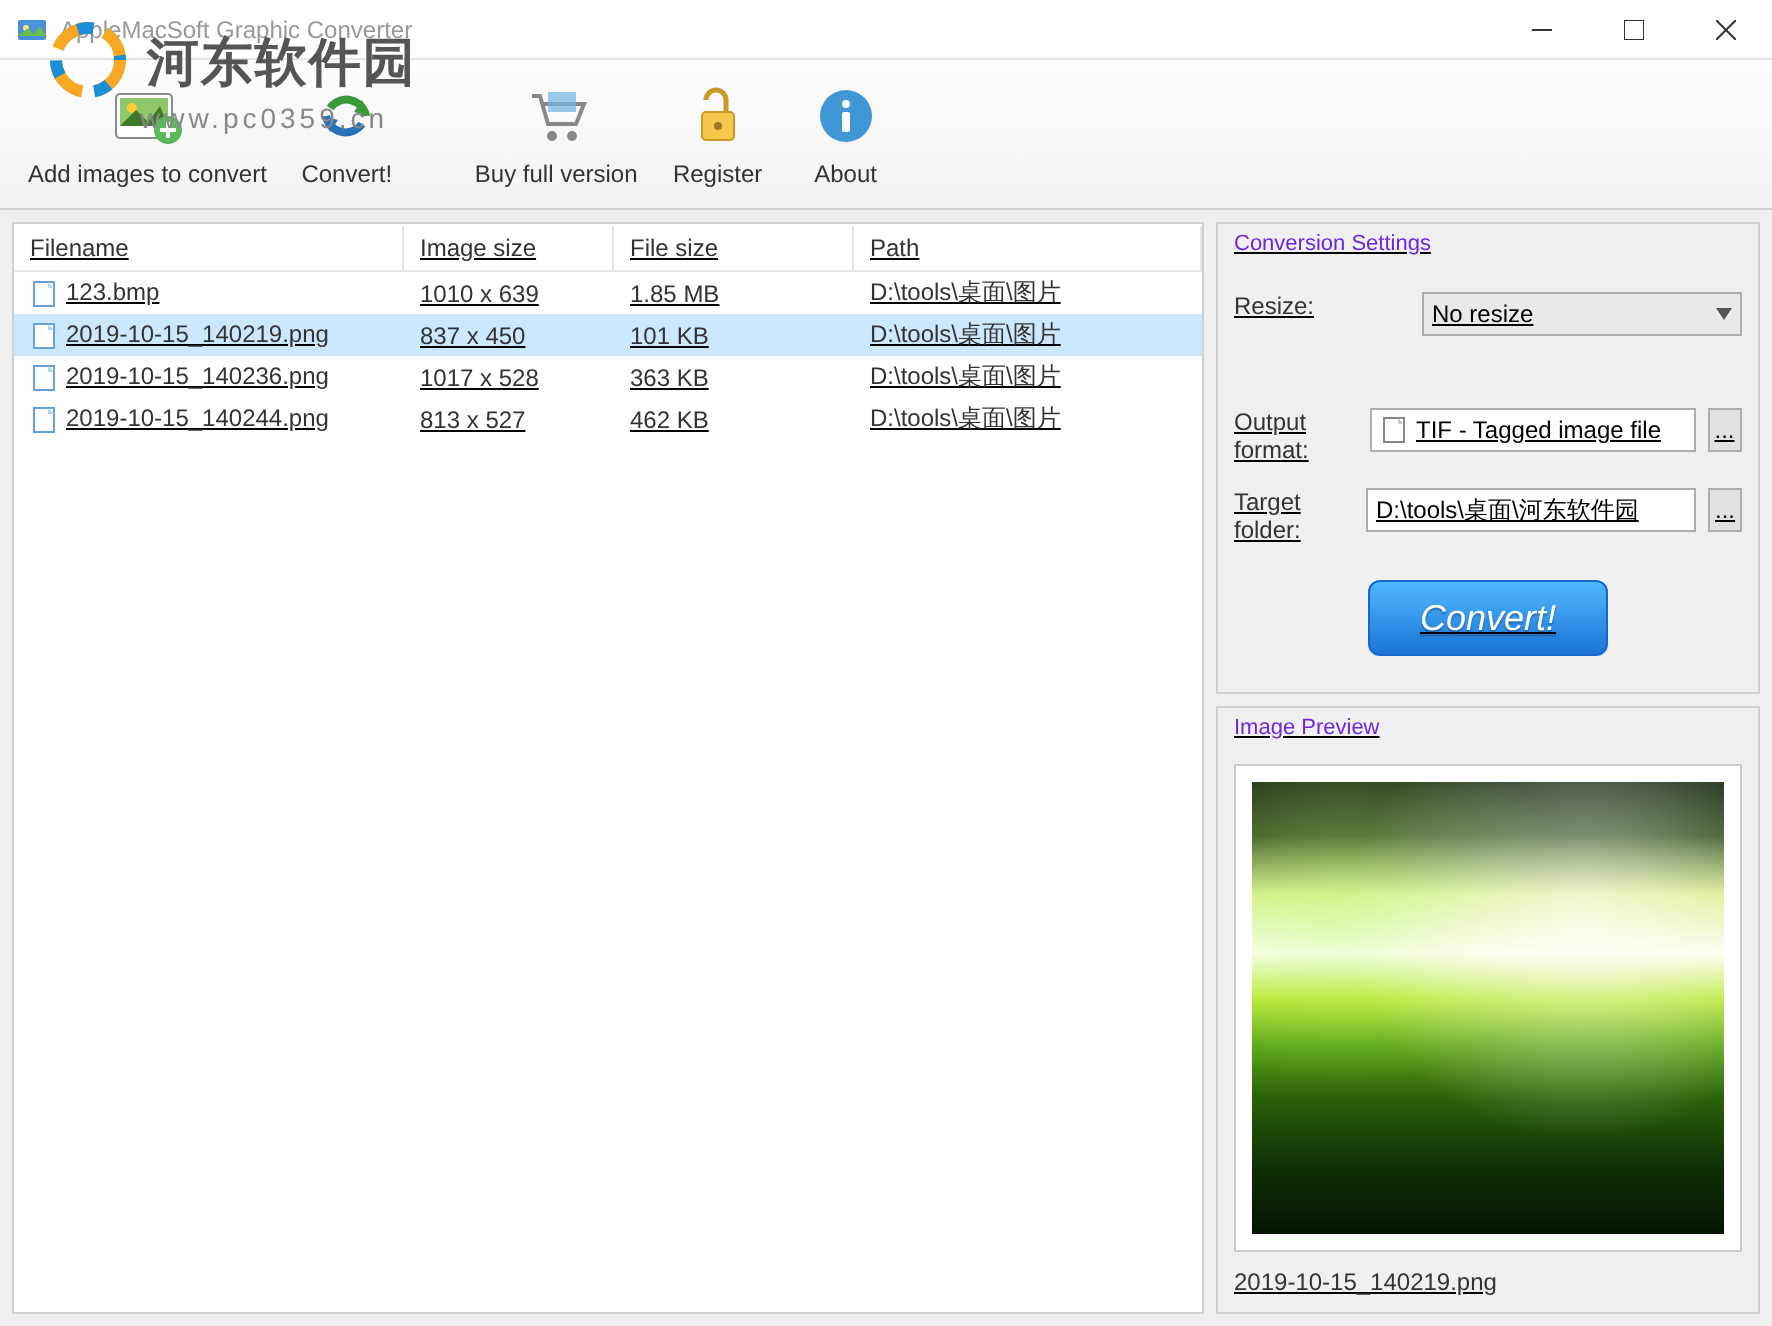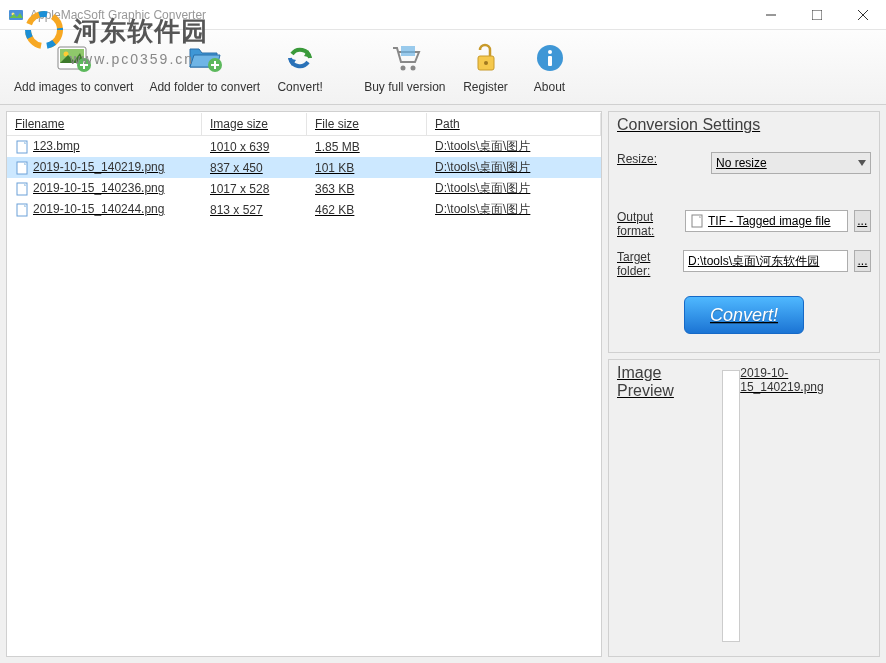--- a/index.html
+++ b/index.html
@@ -142,22 +142,22 @@
       margin-right: 4px;
     }
     
     .group-box {
       border: 1px solid #d0d0d0;
       background: #f0f0f0;
       padding: 4px 8px 10px 8px;
       position: relative;
     }
     .group-title {
-      font-size: 16px;
-      color: #404040;
+      font-size: 11px;
+      color: #6d28d9;
       padding-bottom: 6px;
     }
     .form-row {
       display: flex;
       margin-top: 12px;
       gap: 6px;
     }
     .form-label {
       width: 88px;
       font-size: 12px;
@@ -195,20 +195,21 @@
       font-weight: 500;
       cursor: pointer;
       text-shadow: 0 1px 1px rgba(0,0,0,.3);
     }
     .preview-box {
       border: 1px solid #d0d0d0;
       background: #f0f0f0;
       flex: 1;
       padding: 4px 8px 8px 8px;
       display: flex;
+      flex-direction: column;
     }
     .preview-img {
       flex: 1;
       border: 1px solid #ccc;
       margin: 6px 0;
       background: #fff;
       padding: 8px;
       display: flex;
       align-items: center;
       justify-content: center;
@@ -325,31 +326,20 @@
           <circle cx="10" cy="11" r="2.5" fill="#ffcc33"></circle>
           <path d="M4 20 L12 12 L18 18 L24 10 L28 20 Z" fill="#3d7a2a"></path>
           <circle cx="28" cy="22" r="7" fill="#5cb85c"></circle>
           <path d="M28 18 L28 26 M24 22 L32 22" stroke="#fff" stroke-width="2"></path>
         </svg>
     </div>
     <span class="label">Add images to convert</span>
   </div>
   <div class="tool-btn">
     <div class="icon-box">
-      <svg width="36" height="30" viewBox="0 0 36 30">
-          <path d="M3 8 L3 24 L30 24 L30 10 L15 10 L12 6 L3 6 Z" fill="#3f97d6" stroke="#2a6fa8"></path>
-          <path d="M3 24 L7 12 L33 12 L30 24 Z" fill="#6fb5e6" stroke="#2a6fa8"></path>
-          <circle cx="28" cy="22" r="7" fill="#5cb85c"></circle>
-          <path d="M28 18 L28 26 M24 22 L32 22" stroke="#fff" stroke-width="2"></path>
-        </svg>
-    </div>
-    <span class="label">Add folder to convert</span>
-  </div>
-  <div class="tool-btn">
-    <div class="icon-box">
       <svg width="32" height="32" viewBox="0 0 32 32">
           <path d="M8 12 A10 10 0 0 1 26 16" fill="none" stroke="#3a9a3a" stroke-width="4"></path>
           <path d="M24 8 L28 16 L20 14 Z" fill="#3a9a3a"></path>
           <path d="M24 20 A10 10 0 0 1 6 16" fill="none" stroke="#2a72b8" stroke-width="4"></path>
           <path d="M8 24 L4 16 L12 18 Z" fill="#2a72b8"></path>
         </svg>
     </div>
     <span class="label">Convert!</span>
   </div>
   <div style="width:20px"></div>

